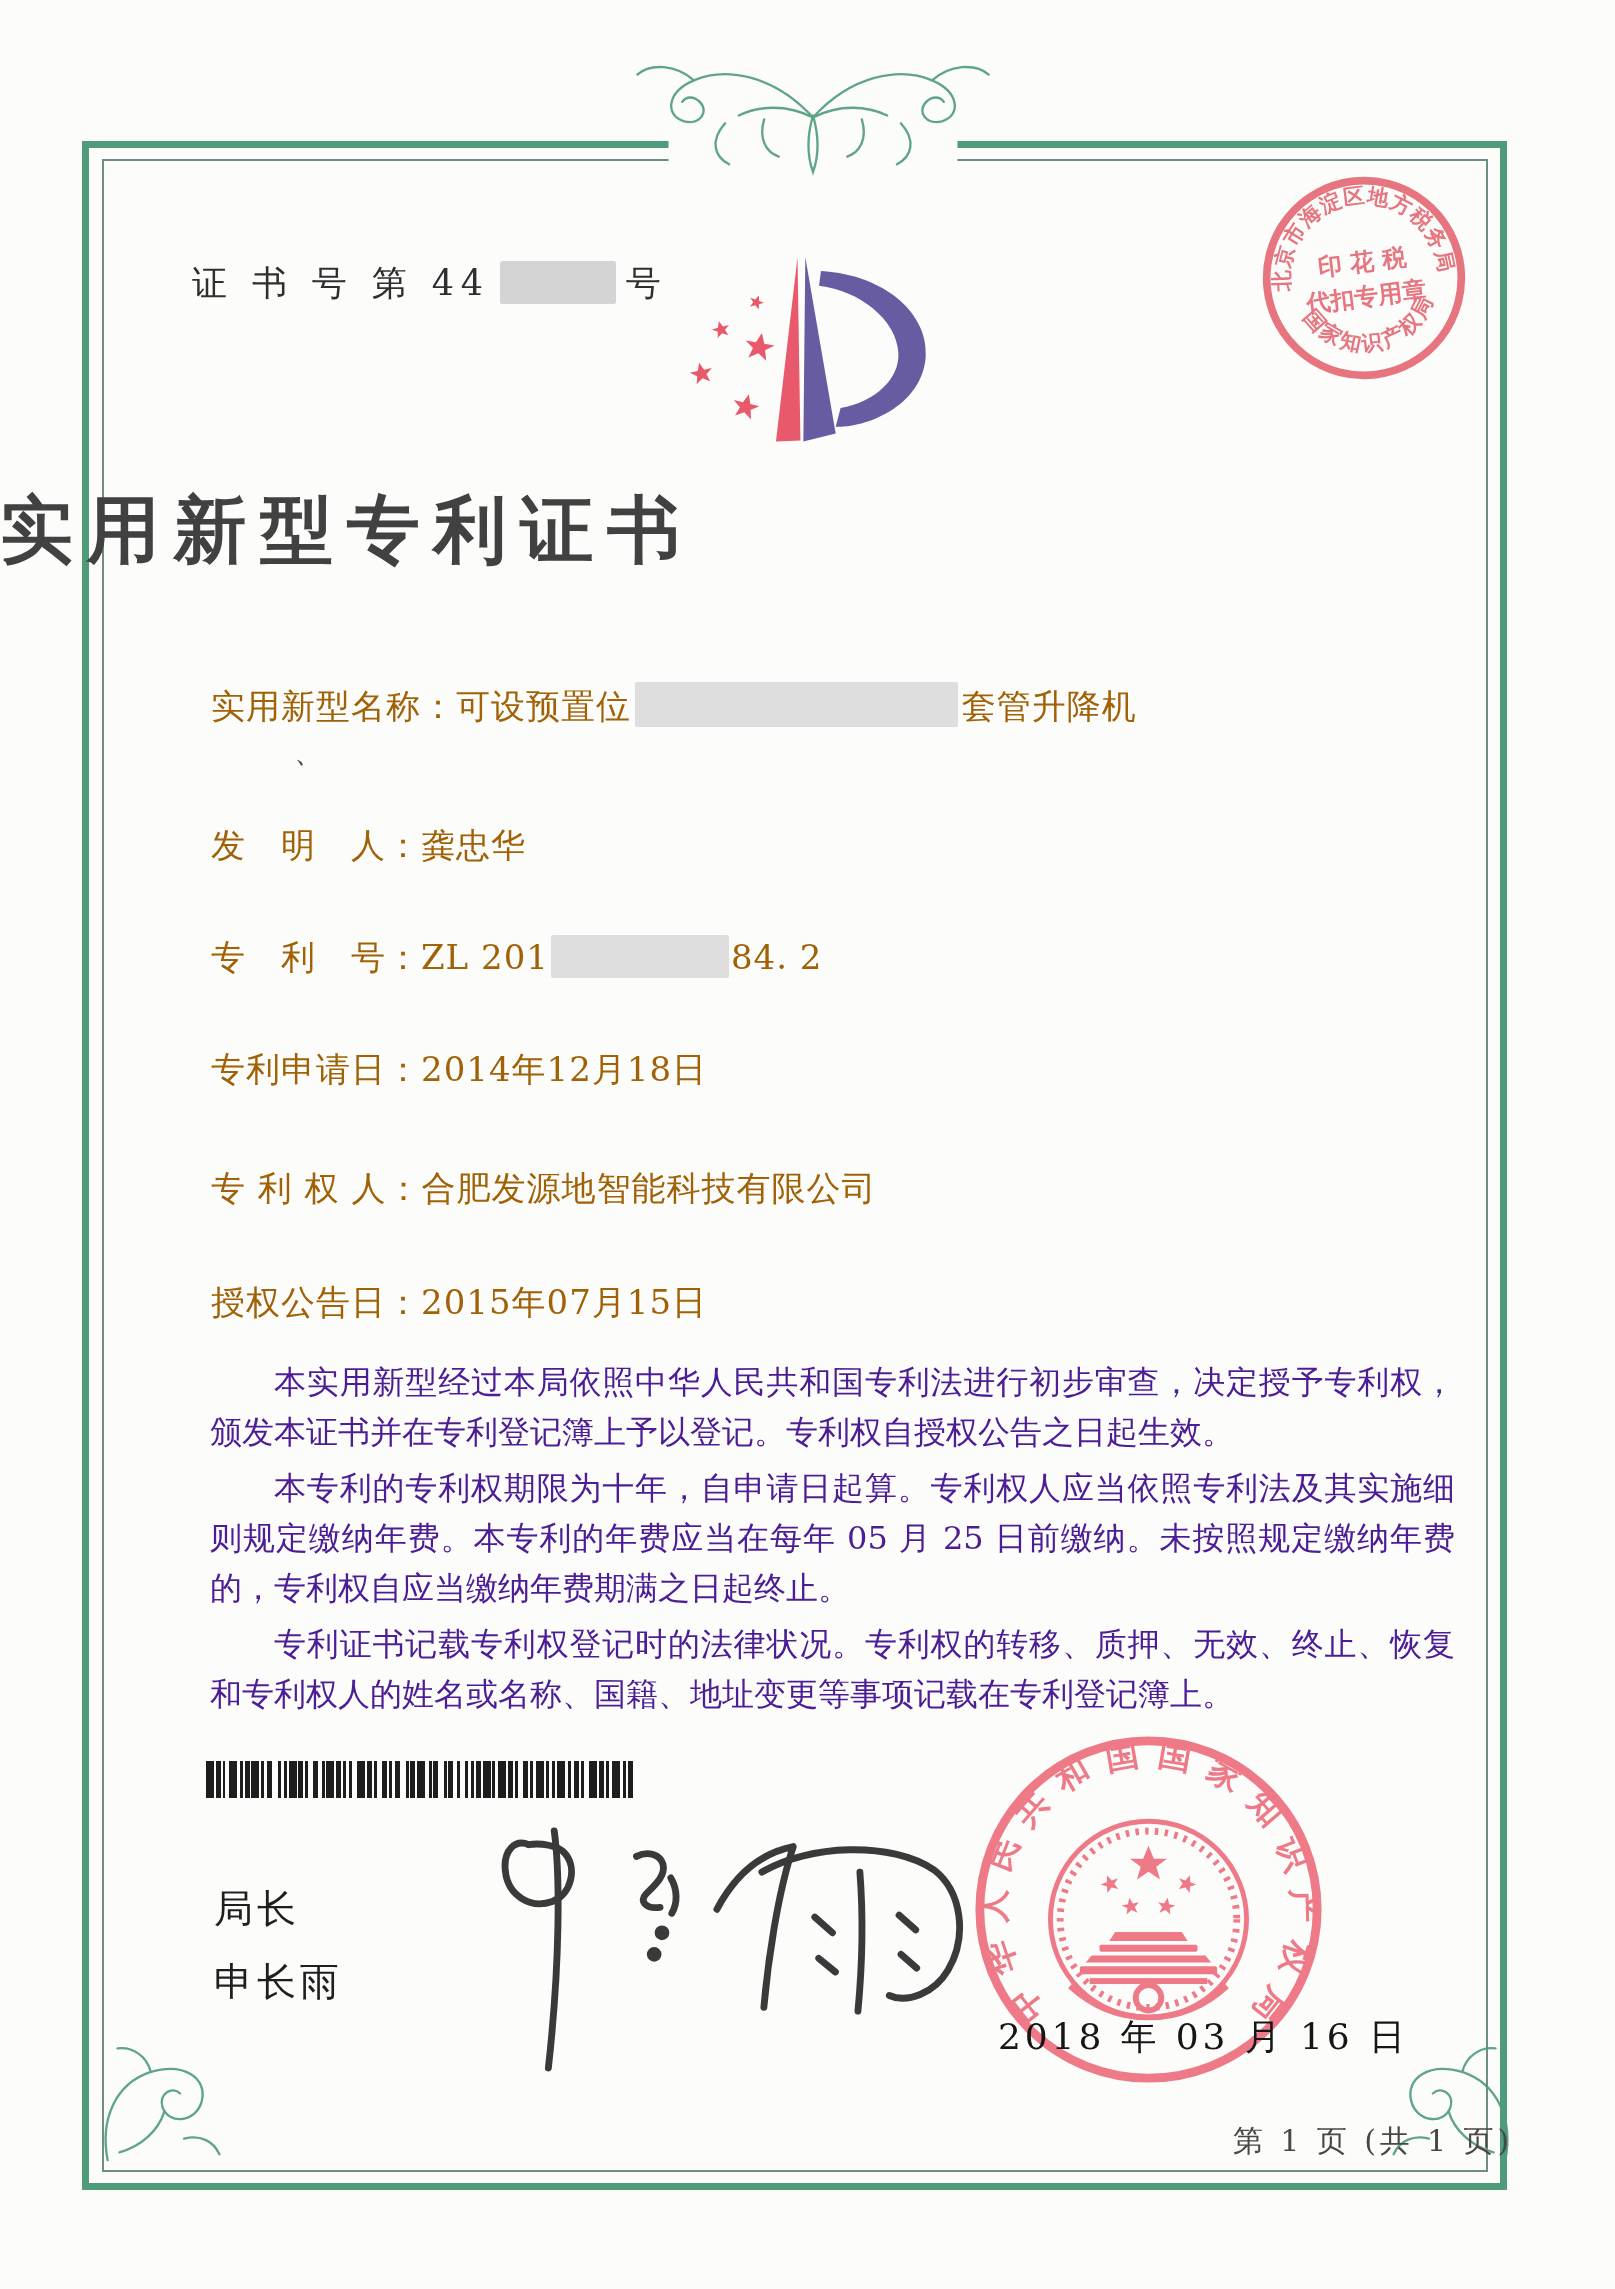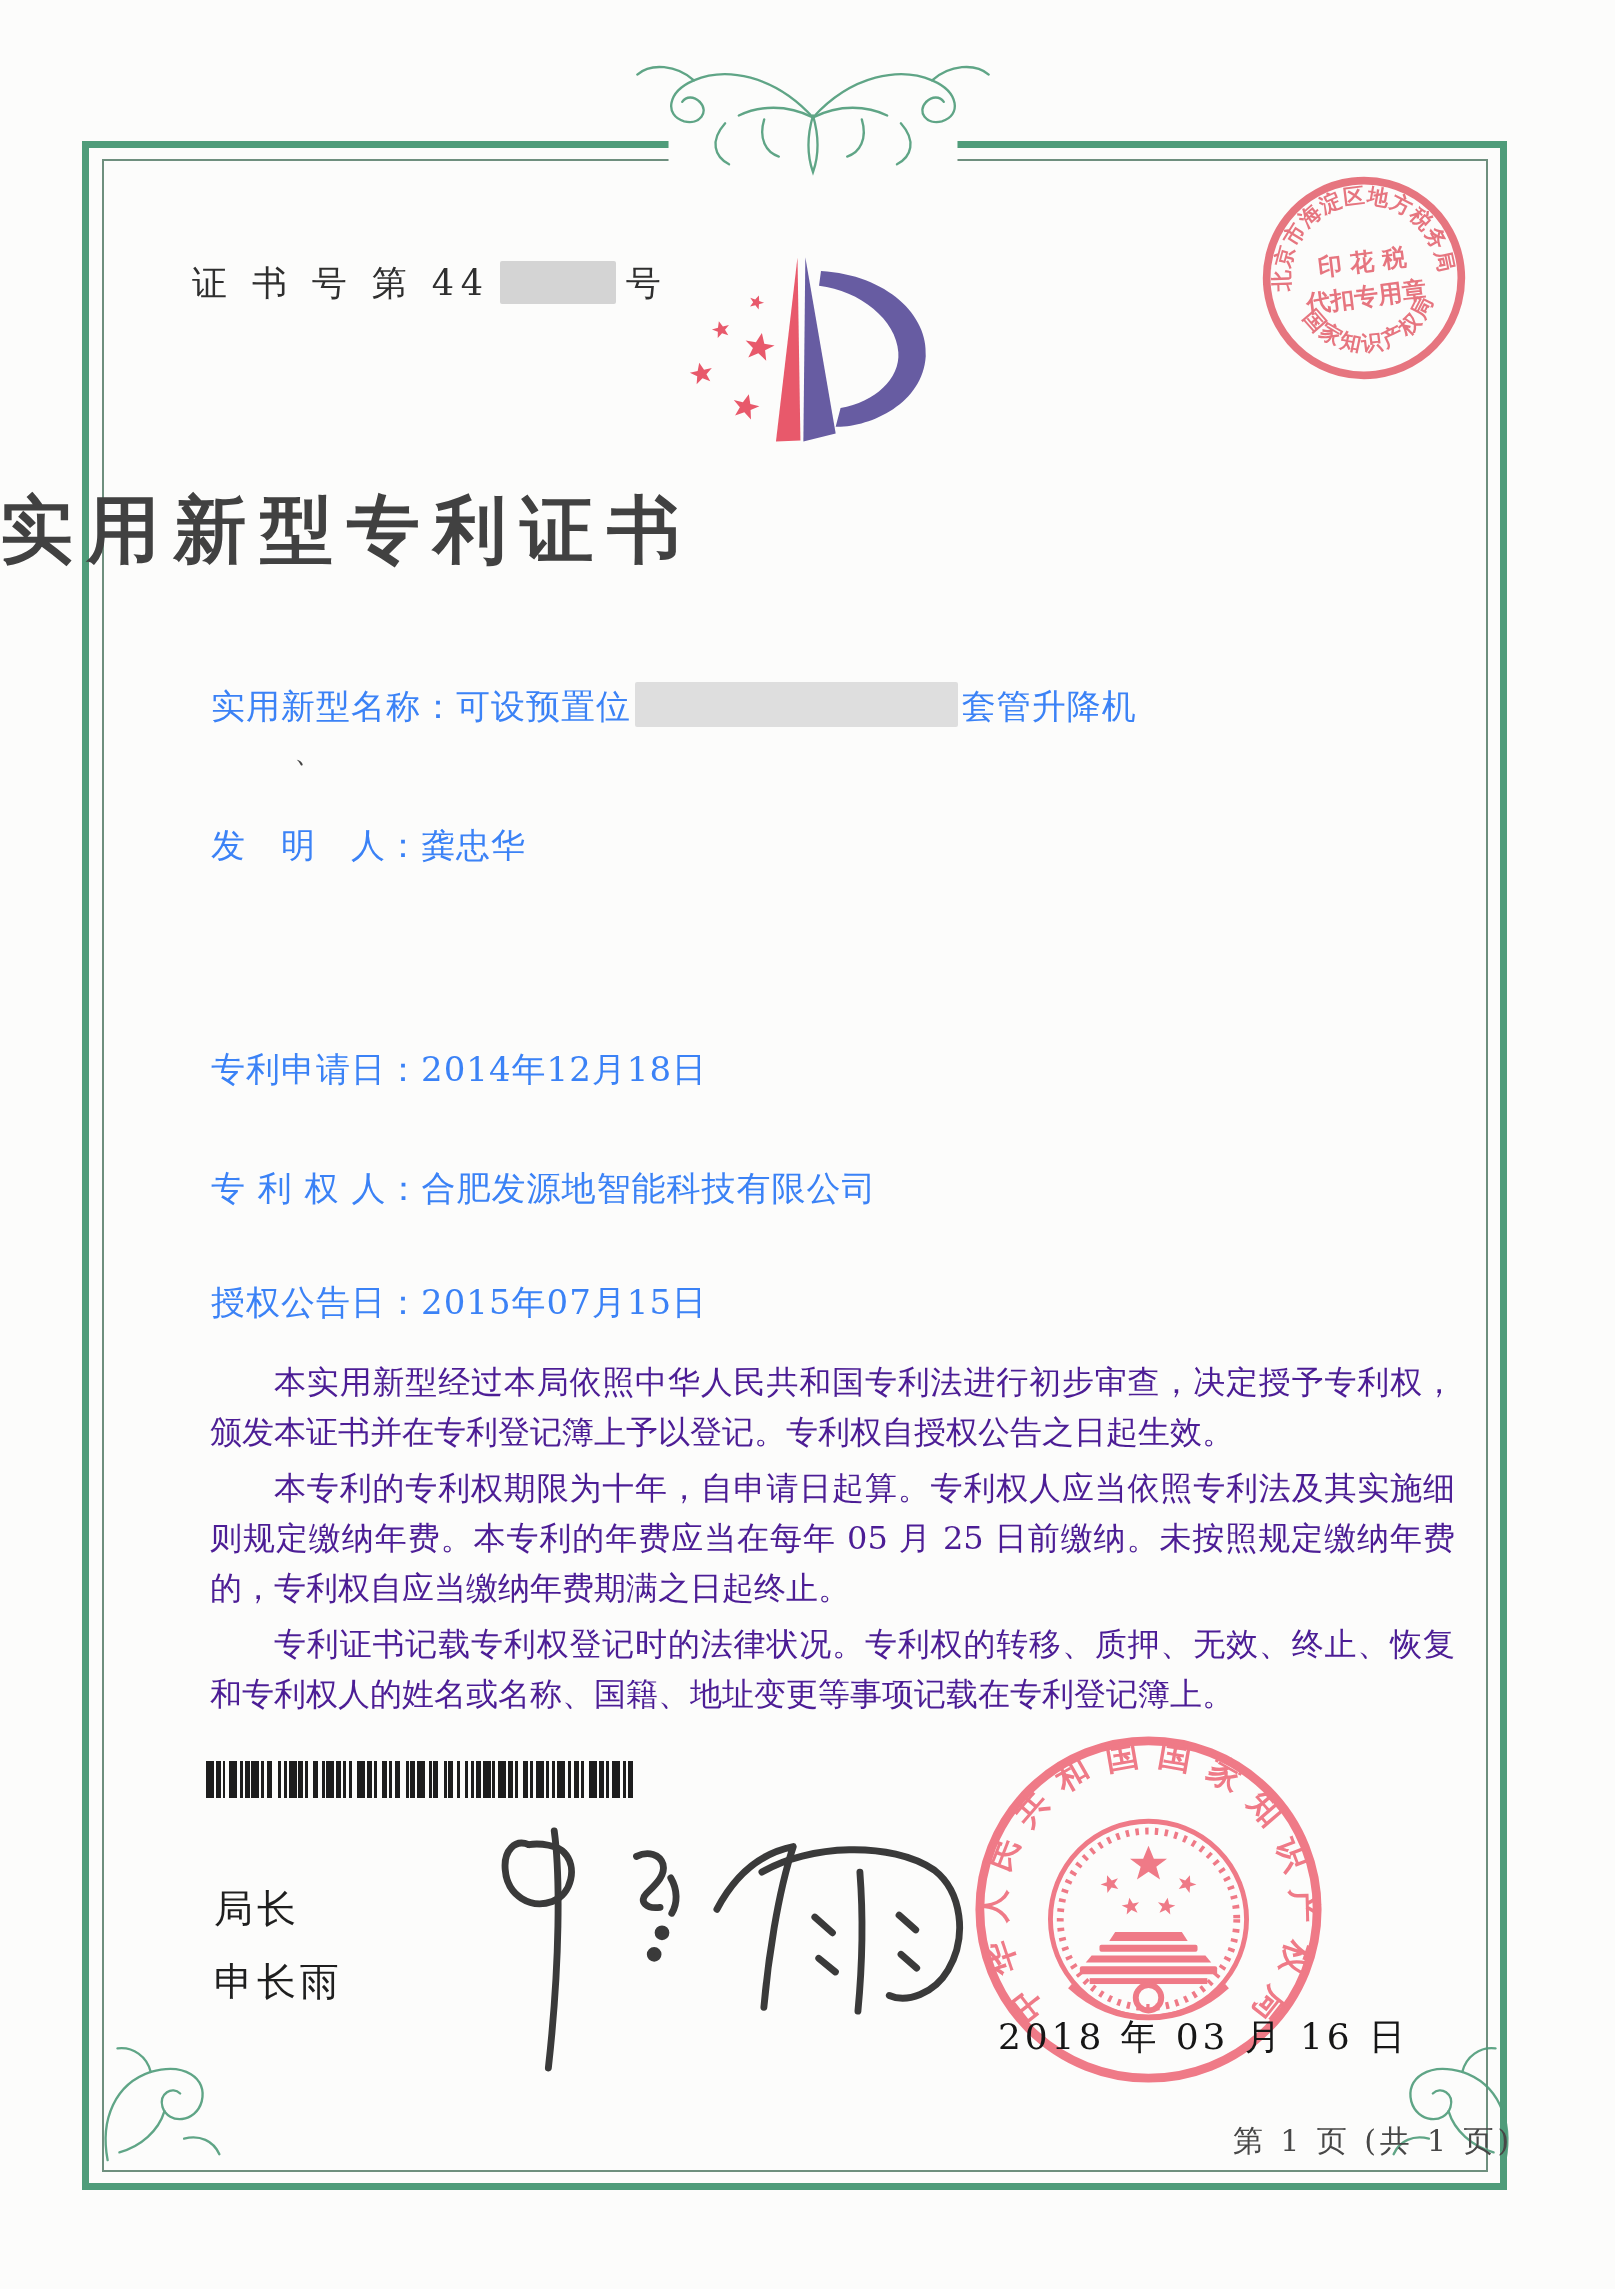--- a/index.html
+++ b/index.html
@@ -15,21 +15,21 @@
   
   .cert-no{position:absolute;left:192px;top:260px;font-size:35px;letter-spacing:6.9px;color:#2f2f2f;white-space:nowrap;}
   .redact{display:inline-block;background:#d7d7d7;border-radius:2px;vertical-align:-8.8px;}
   .redact.cert{width:116px;height:43px;margin:0 9.8px;background:#d4d4d4;}
   .redact.name{width:323px;height:45px;margin:0 3.9px;background:#dedede;}
   .redact.pat{width:178px;height:43px;margin:0 2px;background:#dedede;}
   .logo{position:absolute;left:635px;top:216px;width:325px;height:255px;}
   .tax-stamp{position:absolute;left:1258px;top:172px;width:212px;height:212px;transform:rotate(-7deg);opacity:.88;}
   .page-title{position:absolute;left:0;right:0;top:482px;font-size:73px;font-weight:600;letter-spacing:13.7px;color:#414141;white-space:nowrap;}
   
-  .field{position:absolute;left:211px;font-size:34px;color:#3b82f6;white-space:nowrap;letter-spacing:1px;}
+  .field{position:absolute;left:211px;font-size:34px;color:#a16207;white-space:nowrap;letter-spacing:1px;}
   .stray{position:absolute;left:294px;top:733px;font-size:29px;color:#444;}
   
   .body-text{position:absolute;left:210px;top:1357px;width:1245px;font-size:32px;line-height:50px;text-align:justify;color:#4c1d95;}
   .body-text p{margin:0 0 5.9px 0;text-indent:2em;}
   
   .barcode{position:absolute;left:206px;top:1761px;width:433px;height:37px;}
   .barcode i{position:absolute;top:0;bottom:0;background:#1d1d1d;}
   .signer{position:absolute;left:214px;font-family:"DejaVu Sans","Liberation Sans",sans-serif;font-size:39px;letter-spacing:3.9px;color:#1f1f1f;}
   .signer.t1{top:1882px;}
   .signer.t2{top:1955px;}
@@ -132,20 +132,23 @@
 
   <div class="field" style="top:682px;">
     <span>实用新型名称：</span><span>可设预置位</span><span class="redact name"></span><span>套管升降机</span>
   </div>
   <div class="stray">、</div>
 
   <div class="field" style="top:823px;text-align:center;">
     <span>发　明　人：</span><span>龚忠华</span>
   </div>
 
+  <div class="field" style="top:935px;">
+    <span>专　利　号：</span><span>ZL 201</span><span class="redact pat"></span><span>84. 2</span>
+  </div>
 
   <div class="field" style="top:1047px;">
     <span>专利申请日：</span><span>2014年12月18日</span>
   </div>
 
   <div class="field" style="top:1166px;">
     <span>专 利 权 人：</span><span>合肥发源地智能科技有限公司</span>
   </div>
 
   <div class="field" style="top:1280px;">

